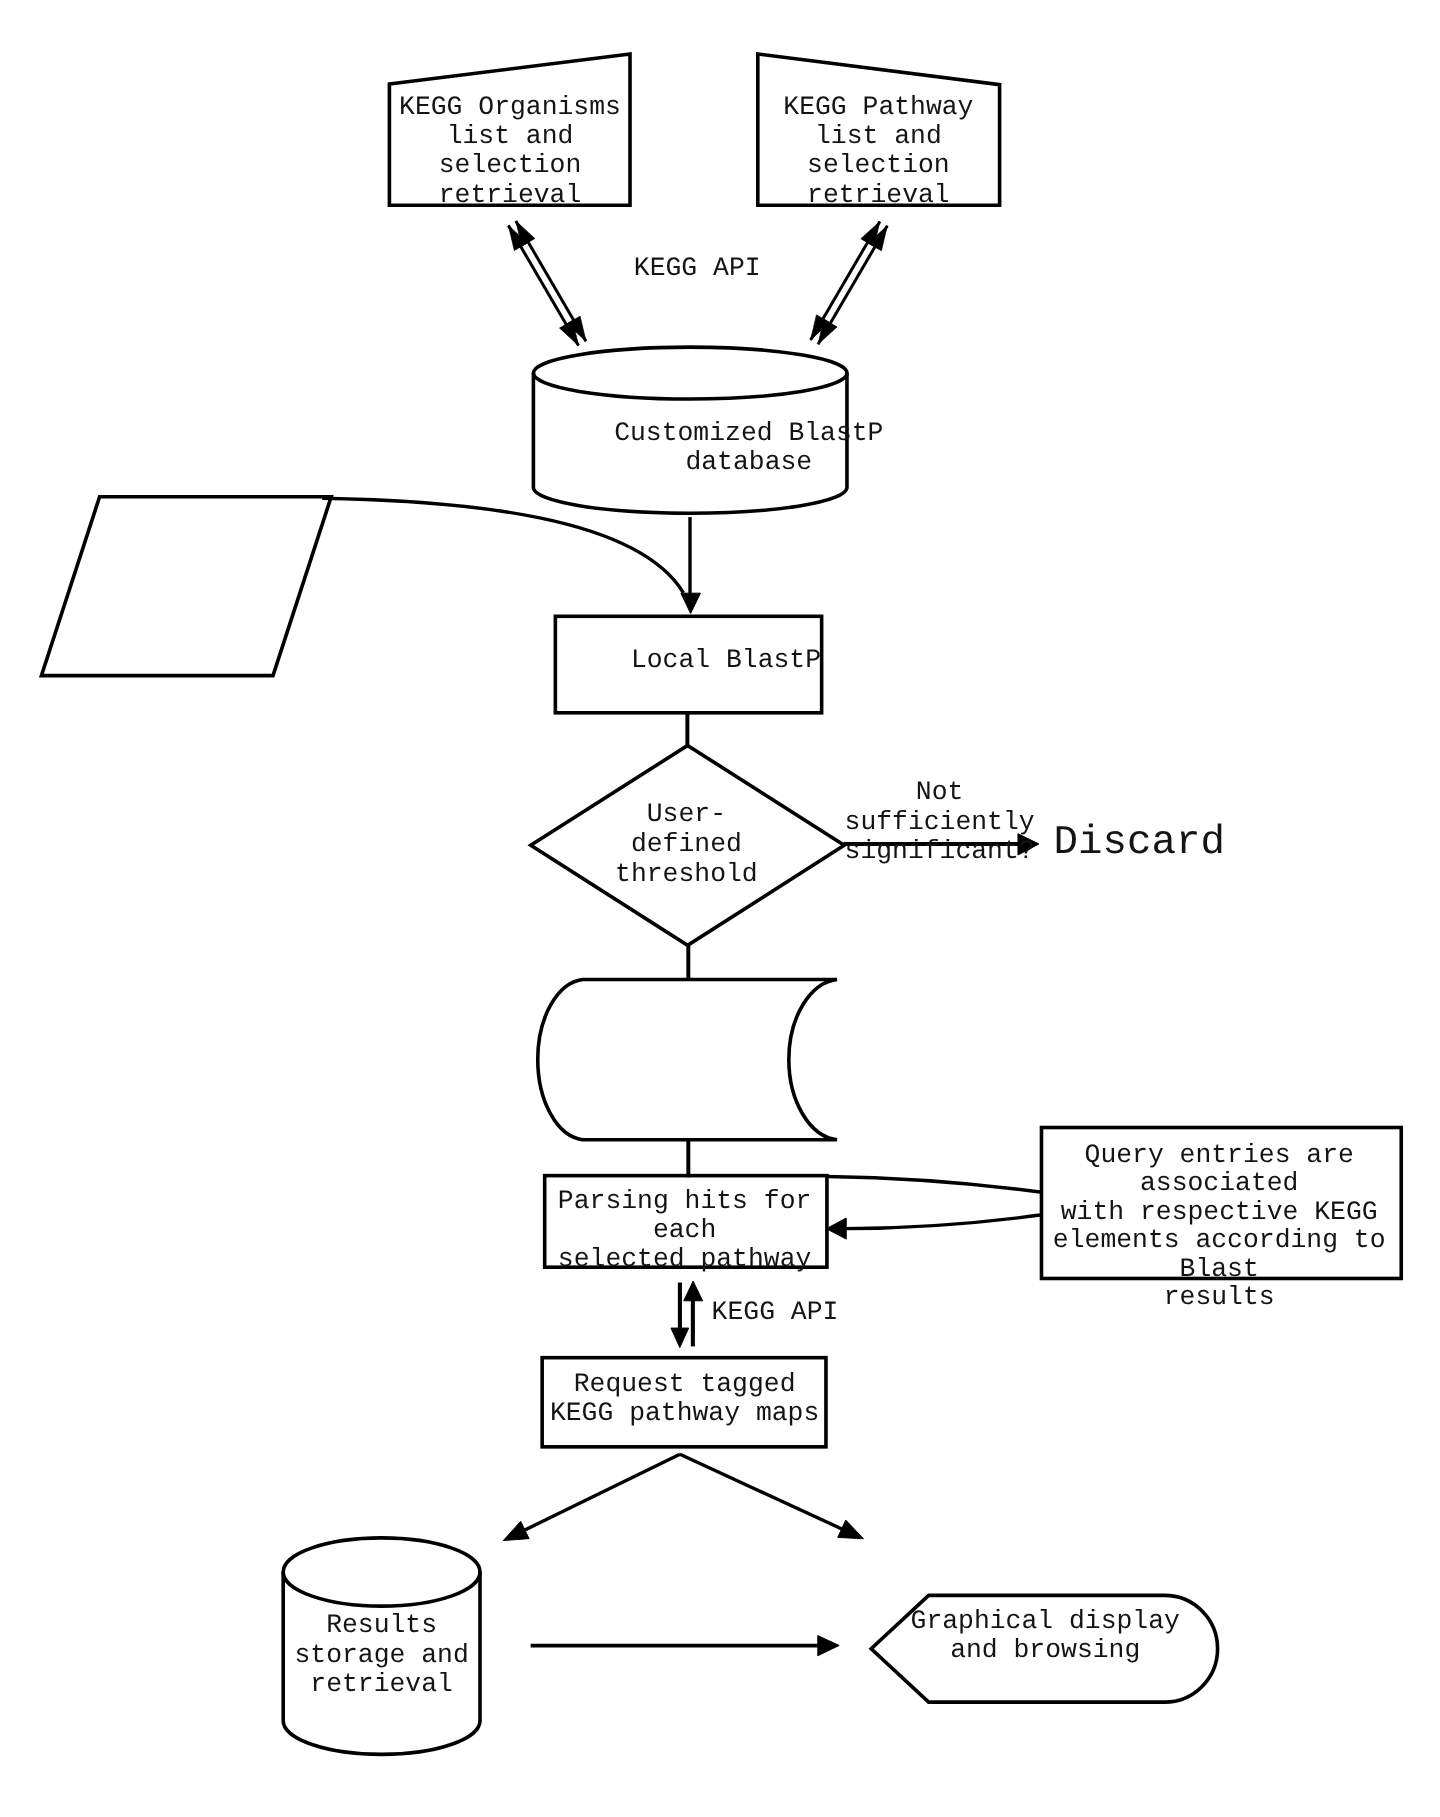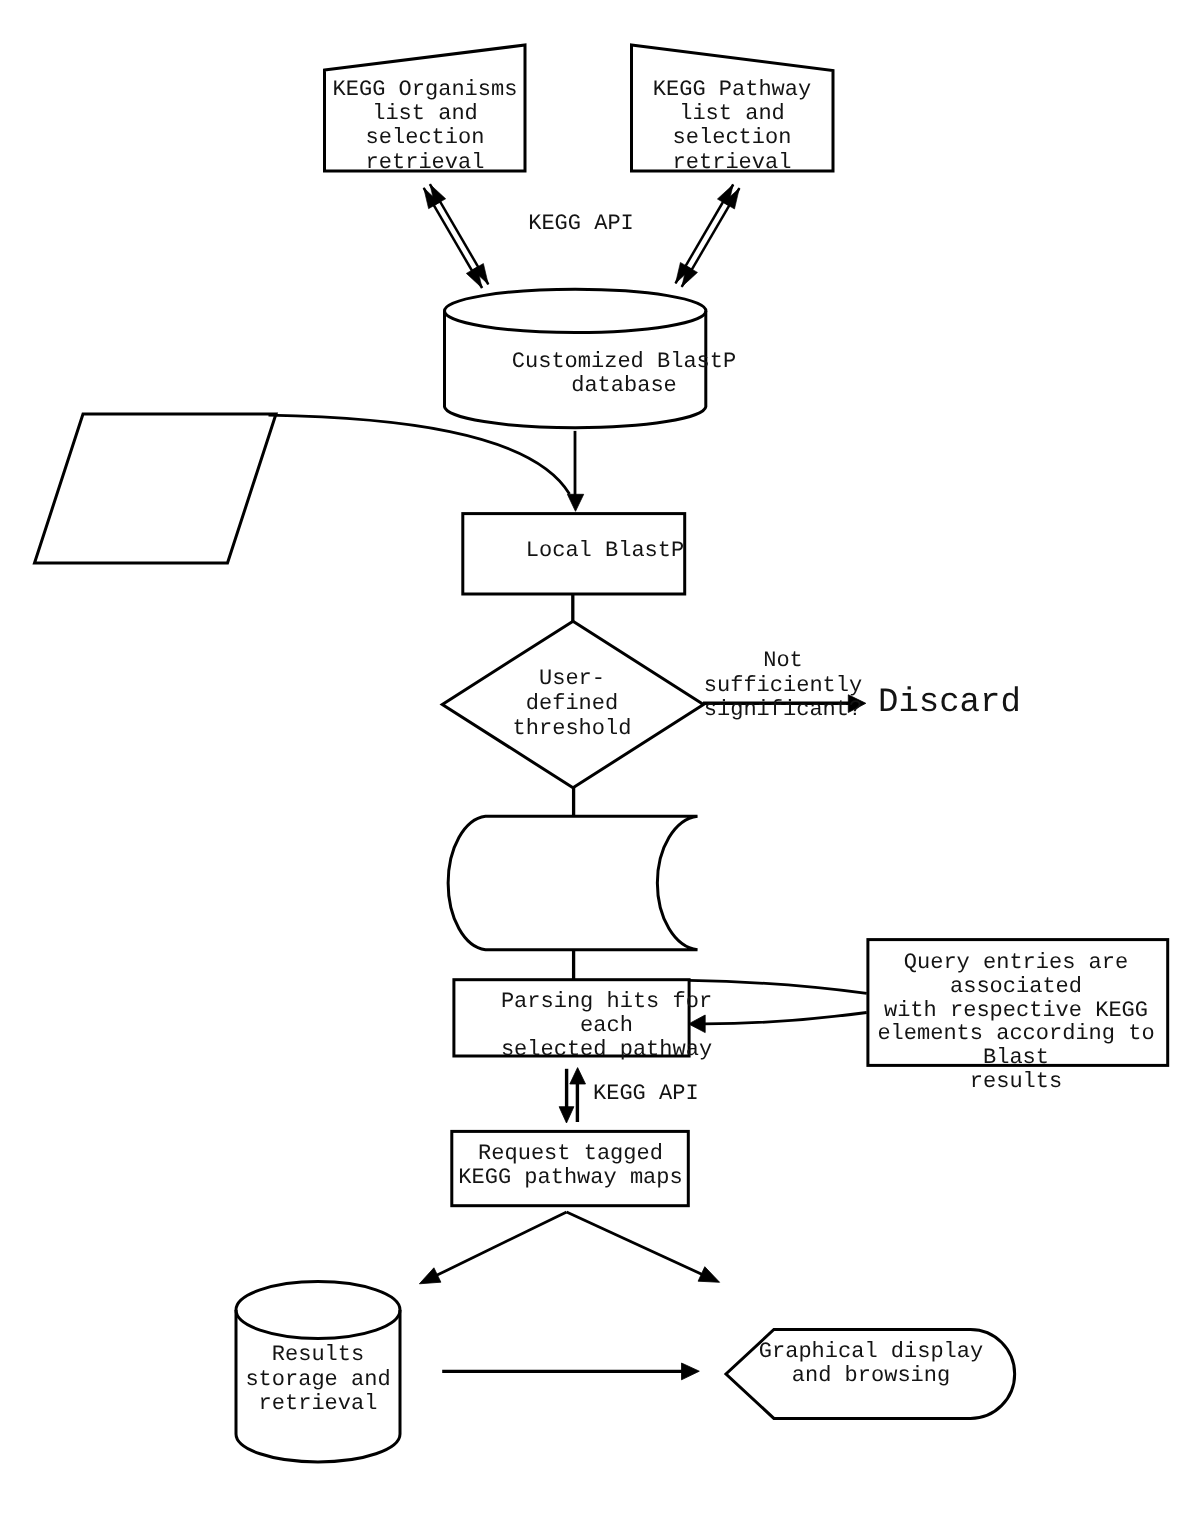--- a/index.html
+++ b/index.html
@@ -114,19 +114,19 @@
   </svg>
 
   <div class="nd" style="left:324px;top:78px;width:202px;">KEGG Organisms<br>list and selection<br>retrieval</div>
   <div class="nd" style="left:631px;top:78px;width:202px;">KEGG Pathway<br>list and selection<br>retrieval</div>
   <div class="nd" style="left:481px;top:212px;width:200px;">KEGG API</div>
   <div class="nd" style="left:446px;top:350px;width:260px;margin-left:48px;">Customized BlastP<br>database</div>
   <div class="nd" style="left:470px;top:539px;width:222px;margin-left:24px;">Local BlastP</div>
   <div class="nd" style="left:491px;top:667px;width:162px;line-height:24.8px;">User-<br>defined<br>threshold</div>
   <div class="nd" style="left:698px;top:649px;width:170px;line-height:24.5px;">Not sufficiently<br>significant?</div>
   <div class="nd" style="left:878px;top:688px;width:140px;font-size:34px;line-height:30px;text-align:left;">Discard</div>
-  <div class="nd" style="left:453px;top:990px;width:235px;margin-left:36px;">Parsing hits for each<br>selected pathway</div>
+  <div class="nd" style="left:453px;top:990px;width:235px;">Parsing hits for each<br>selected pathway</div>
   <div class="nd" style="left:867px;top:951px;width:298px;line-height:23.8px;">Query entries are associated<br>with respective KEGG<br>elements according to Blast<br>results</div>
   <div class="nd" style="left:593px;top:1082px;width:180px;text-align:left;">KEGG API</div>
   <div class="nd" style="left:450px;top:1142px;width:241px;text-align:center;">Request tagged<br>KEGG pathway maps</div>
   <div class="nd" style="left:236px;top:1343px;width:164px;line-height:24.5px;">Results<br>storage and<br>retrieval</div>
   <div class="nd" style="left:751px;top:1340px;width:240px;">Graphical display<br>and browsing</div>
 </div>
 
 </body></html>

